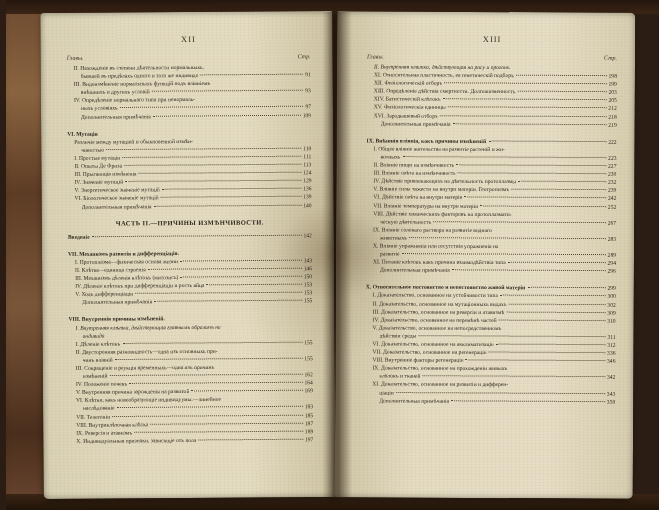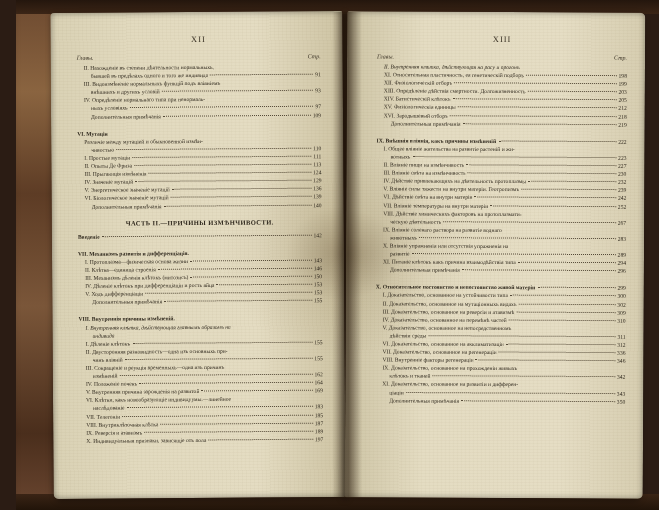--- a/index.html
+++ b/index.html
@@ -2,21 +2,21 @@
 <html><head>
 <meta charset="utf-8">
 <style>
   html,body{margin:0;padding:0;}
   body{
     width:659px;height:510px;overflow:hidden;
     background:#2b1c14;
     font-family:"Liberation Serif", serif;
   }
   #book{
-    position:absolute;left:16px;top:0;width:558px;height:510px;
+    position:absolute;left:6px;top:0;width:558px;height:510px;
     background:
       linear-gradient(90deg,#3a2318 0px,#5a3522 10px,#3d2518 22px,#6b4228 30px,#2e1c12 40px),
       #32200f;
   }
   
   .cover-left{
     position:absolute;left:0;top:0;width:46px;height:510px;
     background:linear-gradient(180deg,#6d4a30,#8a6440 18%,#5d3c25 38%,#7a5639 60%,#4a2e1c 85%,#6a4630);
     box-shadow:inset -6px 0 10px rgba(0,0,0,.6);
   }

